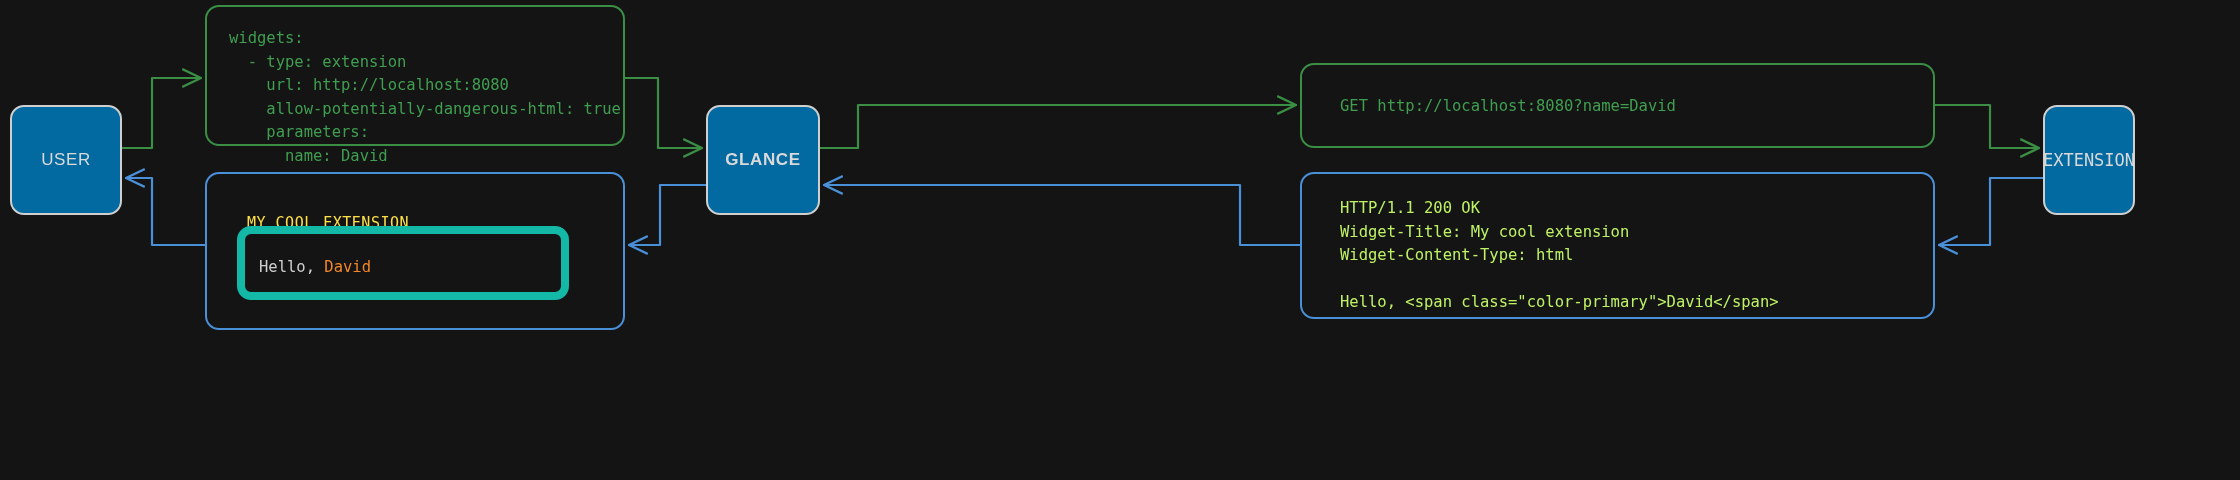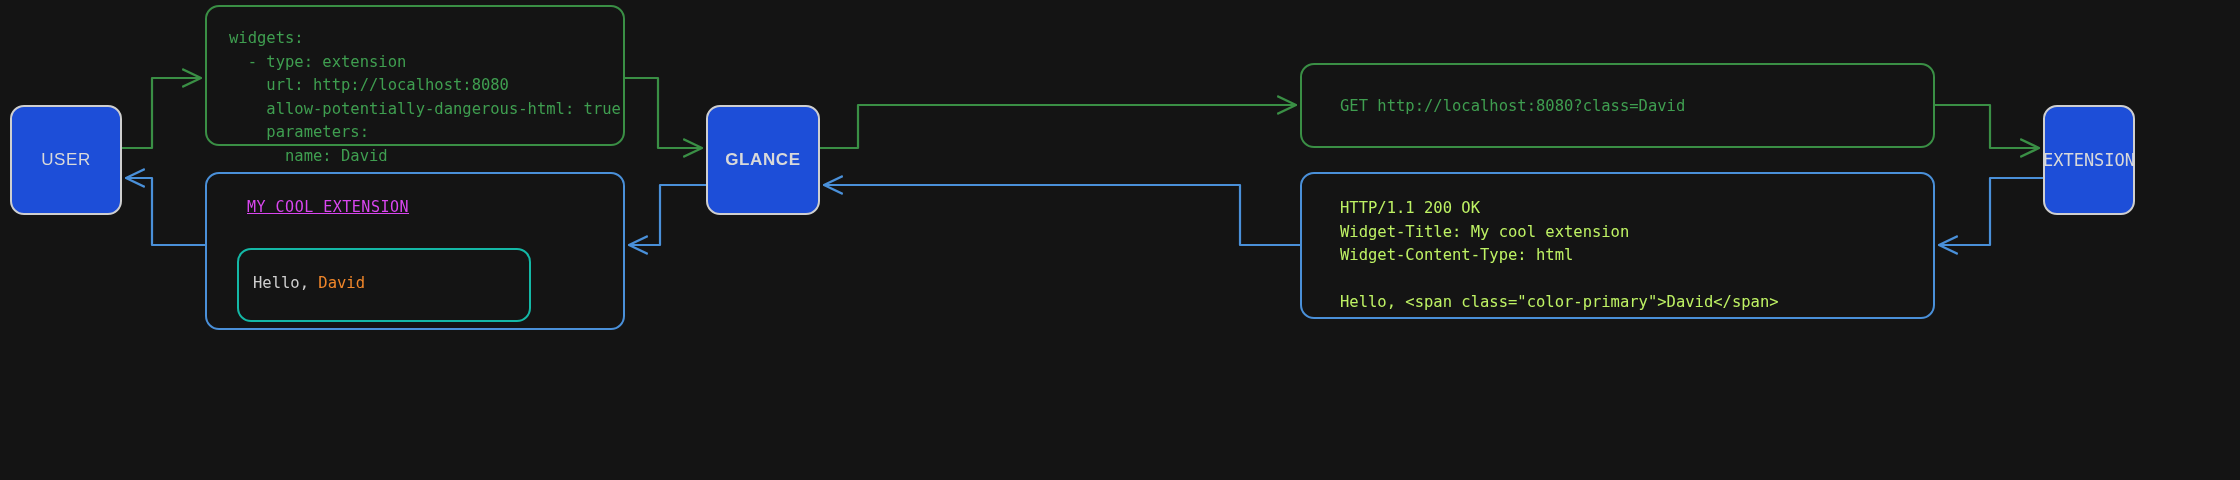--- a/index.html
+++ b/index.html
@@ -22,21 +22,21 @@
     width: 2240px;
     height: 480px;
     pointer-events: none;
   }
   
   .node {
     position: absolute;
     box-sizing: border-box;
     border: 2px solid #cfcfcf;
     border-radius: 14px;
-    background: #1d4ed8;
+    background: #0369a1;
     display: flex;
     align-items: center;
     justify-content: center;
     color: #d8d8d8;
   }
   .node-label {
     font-family: "Liberation Sans", sans-serif;
     font-size: 17px;
     letter-spacing: 0.6px;
     color: #d9d9d9;
@@ -78,36 +78,35 @@
 
   #box-response { left: 1300px; top: 172px; width: 635px; height: 147px; }
   #box-response .codeblock { position:absolute; left: 38px; top: 23px; }
 
   #box-widget   { left: 205px;  top: 172px; width: 420px; height: 158px; }
 
   
   .widget-title {
     position: absolute;
     left: 40px;
-    top: 24px;
+    top: 40px;
     font-family: "DejaVu Sans Mono", monospace;
     font-size: 15px;
     letter-spacing: 0.5px;
-    color: #d946ef;
+    color: #fde047;
     white-space: nowrap;
-    text-decoration: underline;
   }
   .widget-card {
     position: absolute;
     left: 30px;
-    top: 74px;
-    width: 294px;
+    top: 52px;
+    width: 332px;
     height: 74px;
     box-sizing: border-box;
-    border: 2px solid #14b8a6;
+    border: 8px solid #14b8a6;
     border-radius: 14px;
   }
   .widget-card-text {
     position: absolute;
     left: 14px;
     top: 24px;
     font-family: "DejaVu Sans Mono", monospace;
     font-size: 15.5px;
     color: #cfcfcf;
     white-space: nowrap;
@@ -164,21 +163,21 @@
   <div class="msgbox green" id="box-yaml">
     <div class="codeblock green">widgets:
   - type: extension
     url: http://localhost:8080
     allow-potentially-dangerous-html: true
     parameters:
       name: David</div>
   </div>
 
   <div class="msgbox green" id="box-get">
-    <div class="codeblock green">GET http://localhost:8080?class=David</div>
+    <div class="codeblock green">GET http://localhost:8080?name=David</div>
   </div>
 
   <div class="msgbox blue" id="box-response">
     <div class="codeblock blue">HTTP/1.1 200 OK
 Widget-Title: My cool extension
 Widget-Content-Type: html
 
 Hello, &lt;span class="color-primary"&gt;David&lt;/span&gt;</div>
   </div>
 

